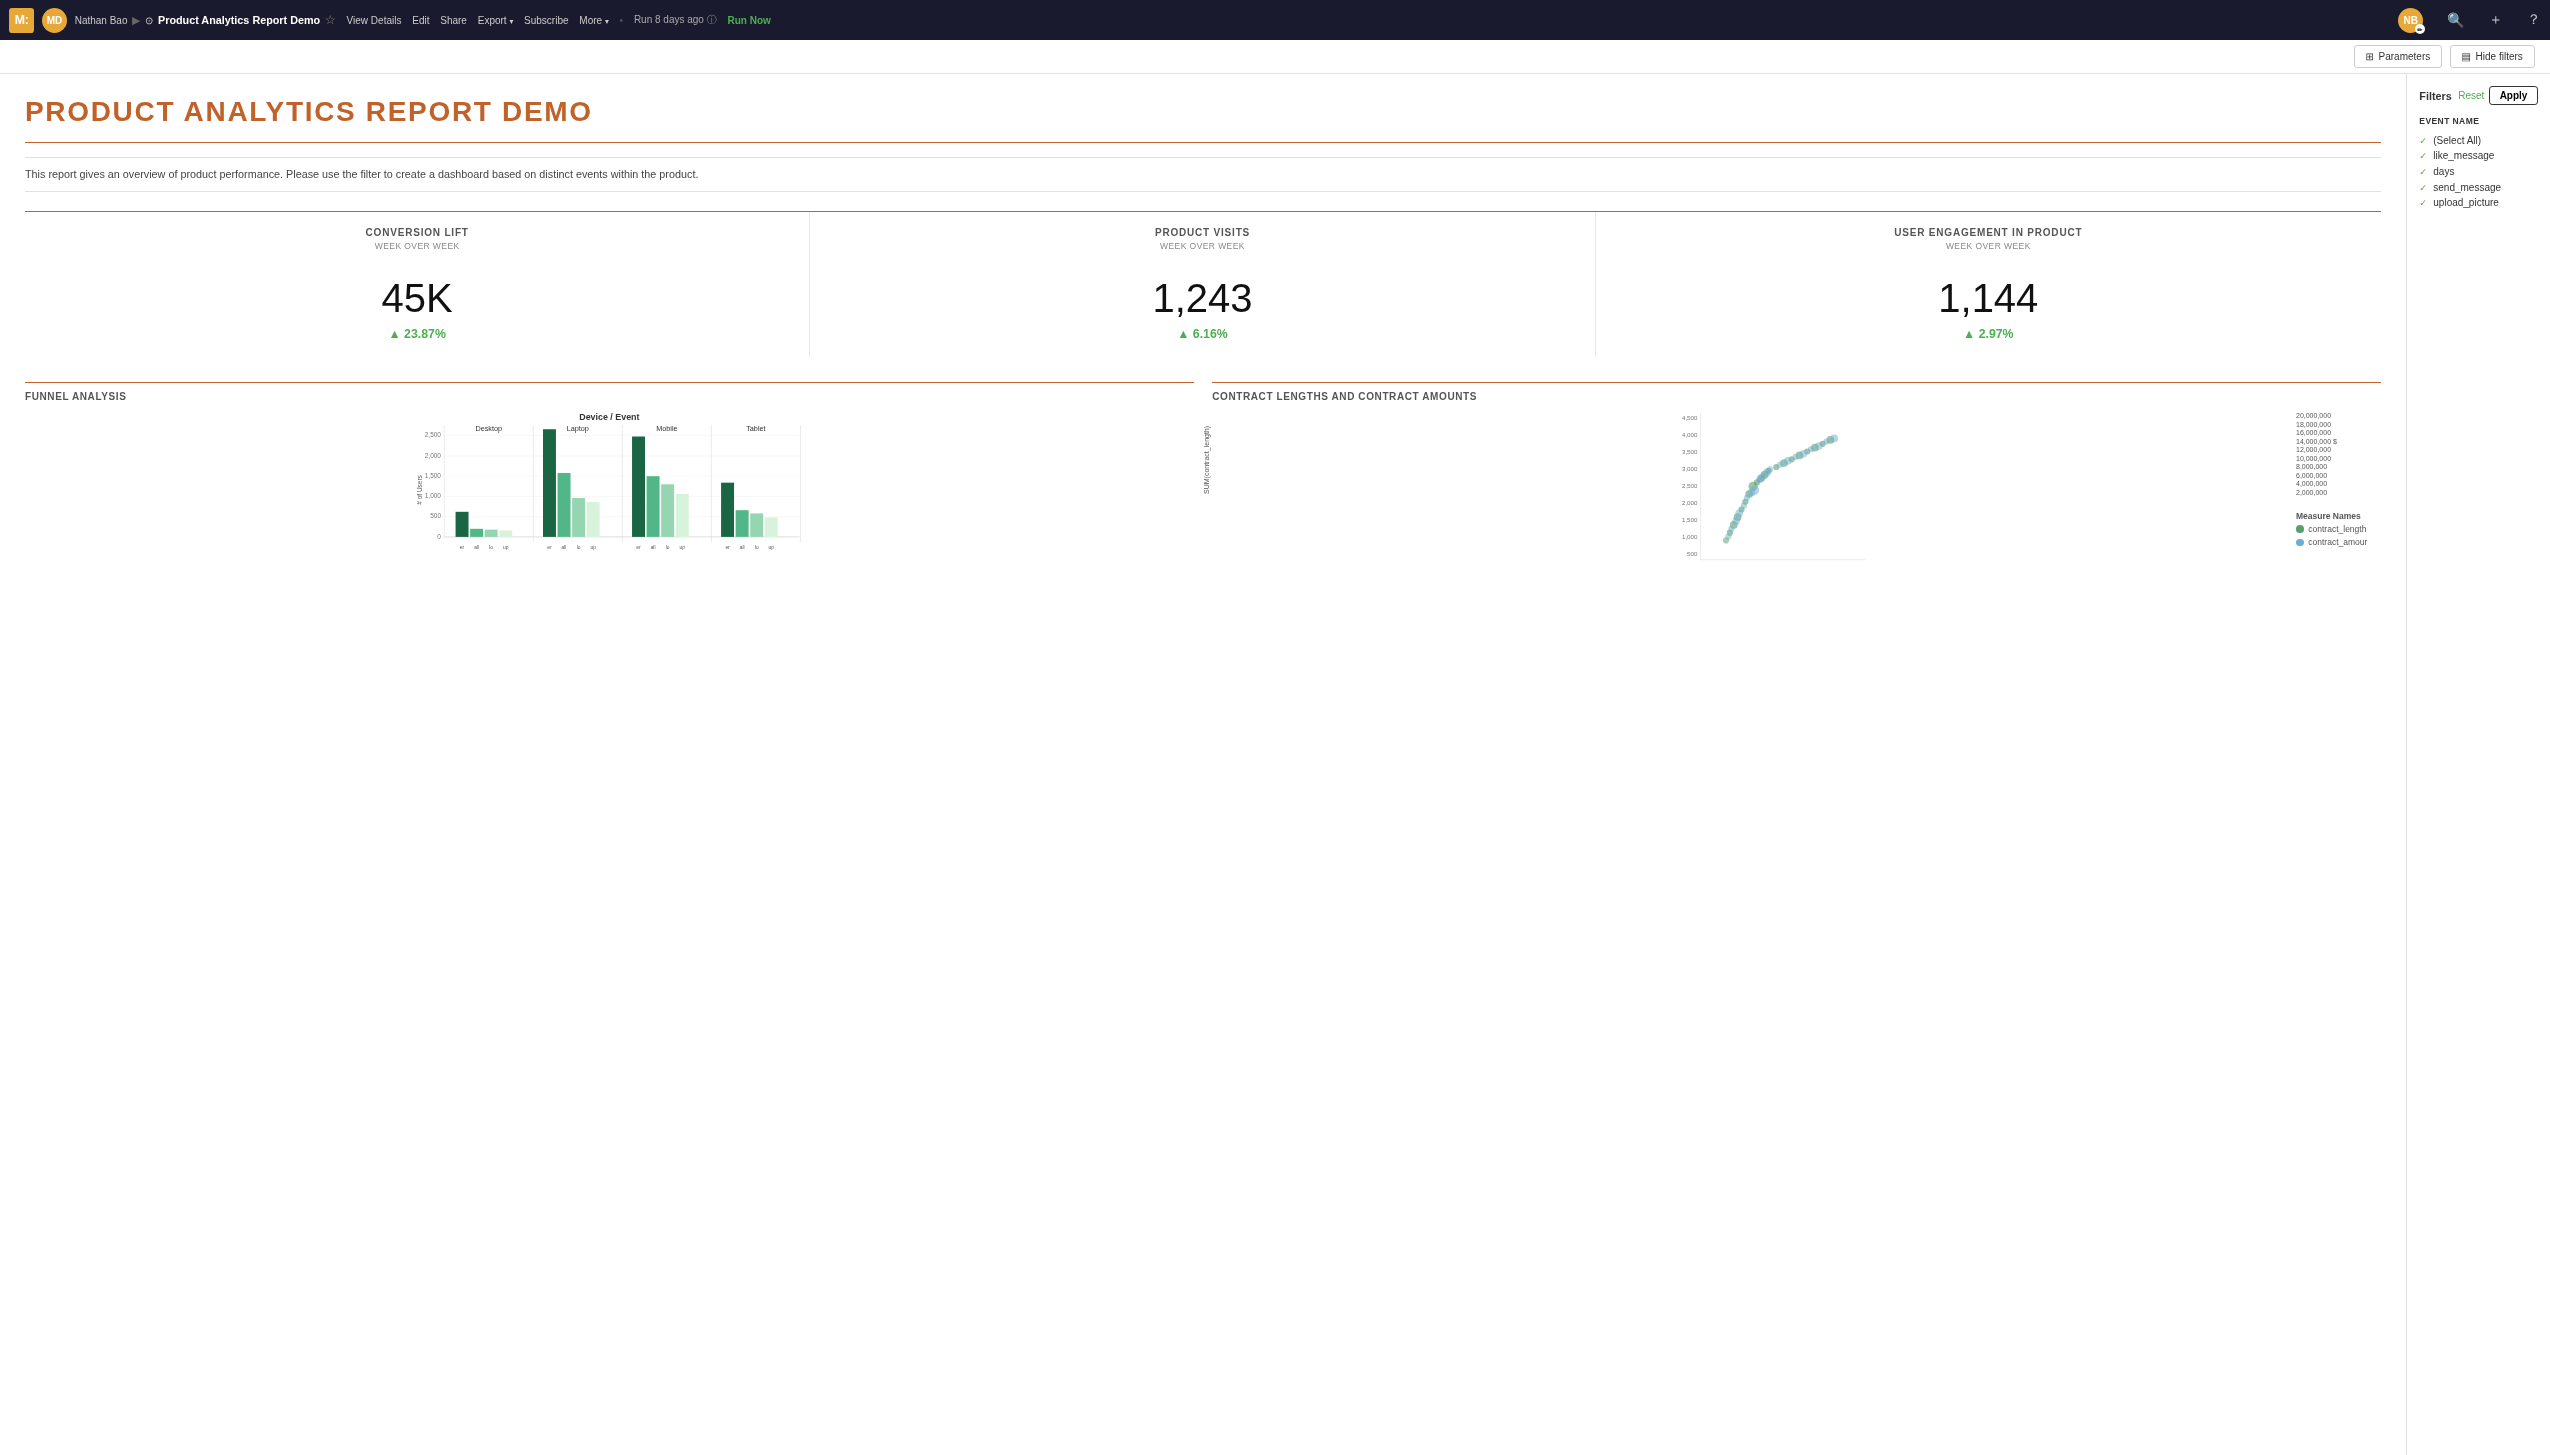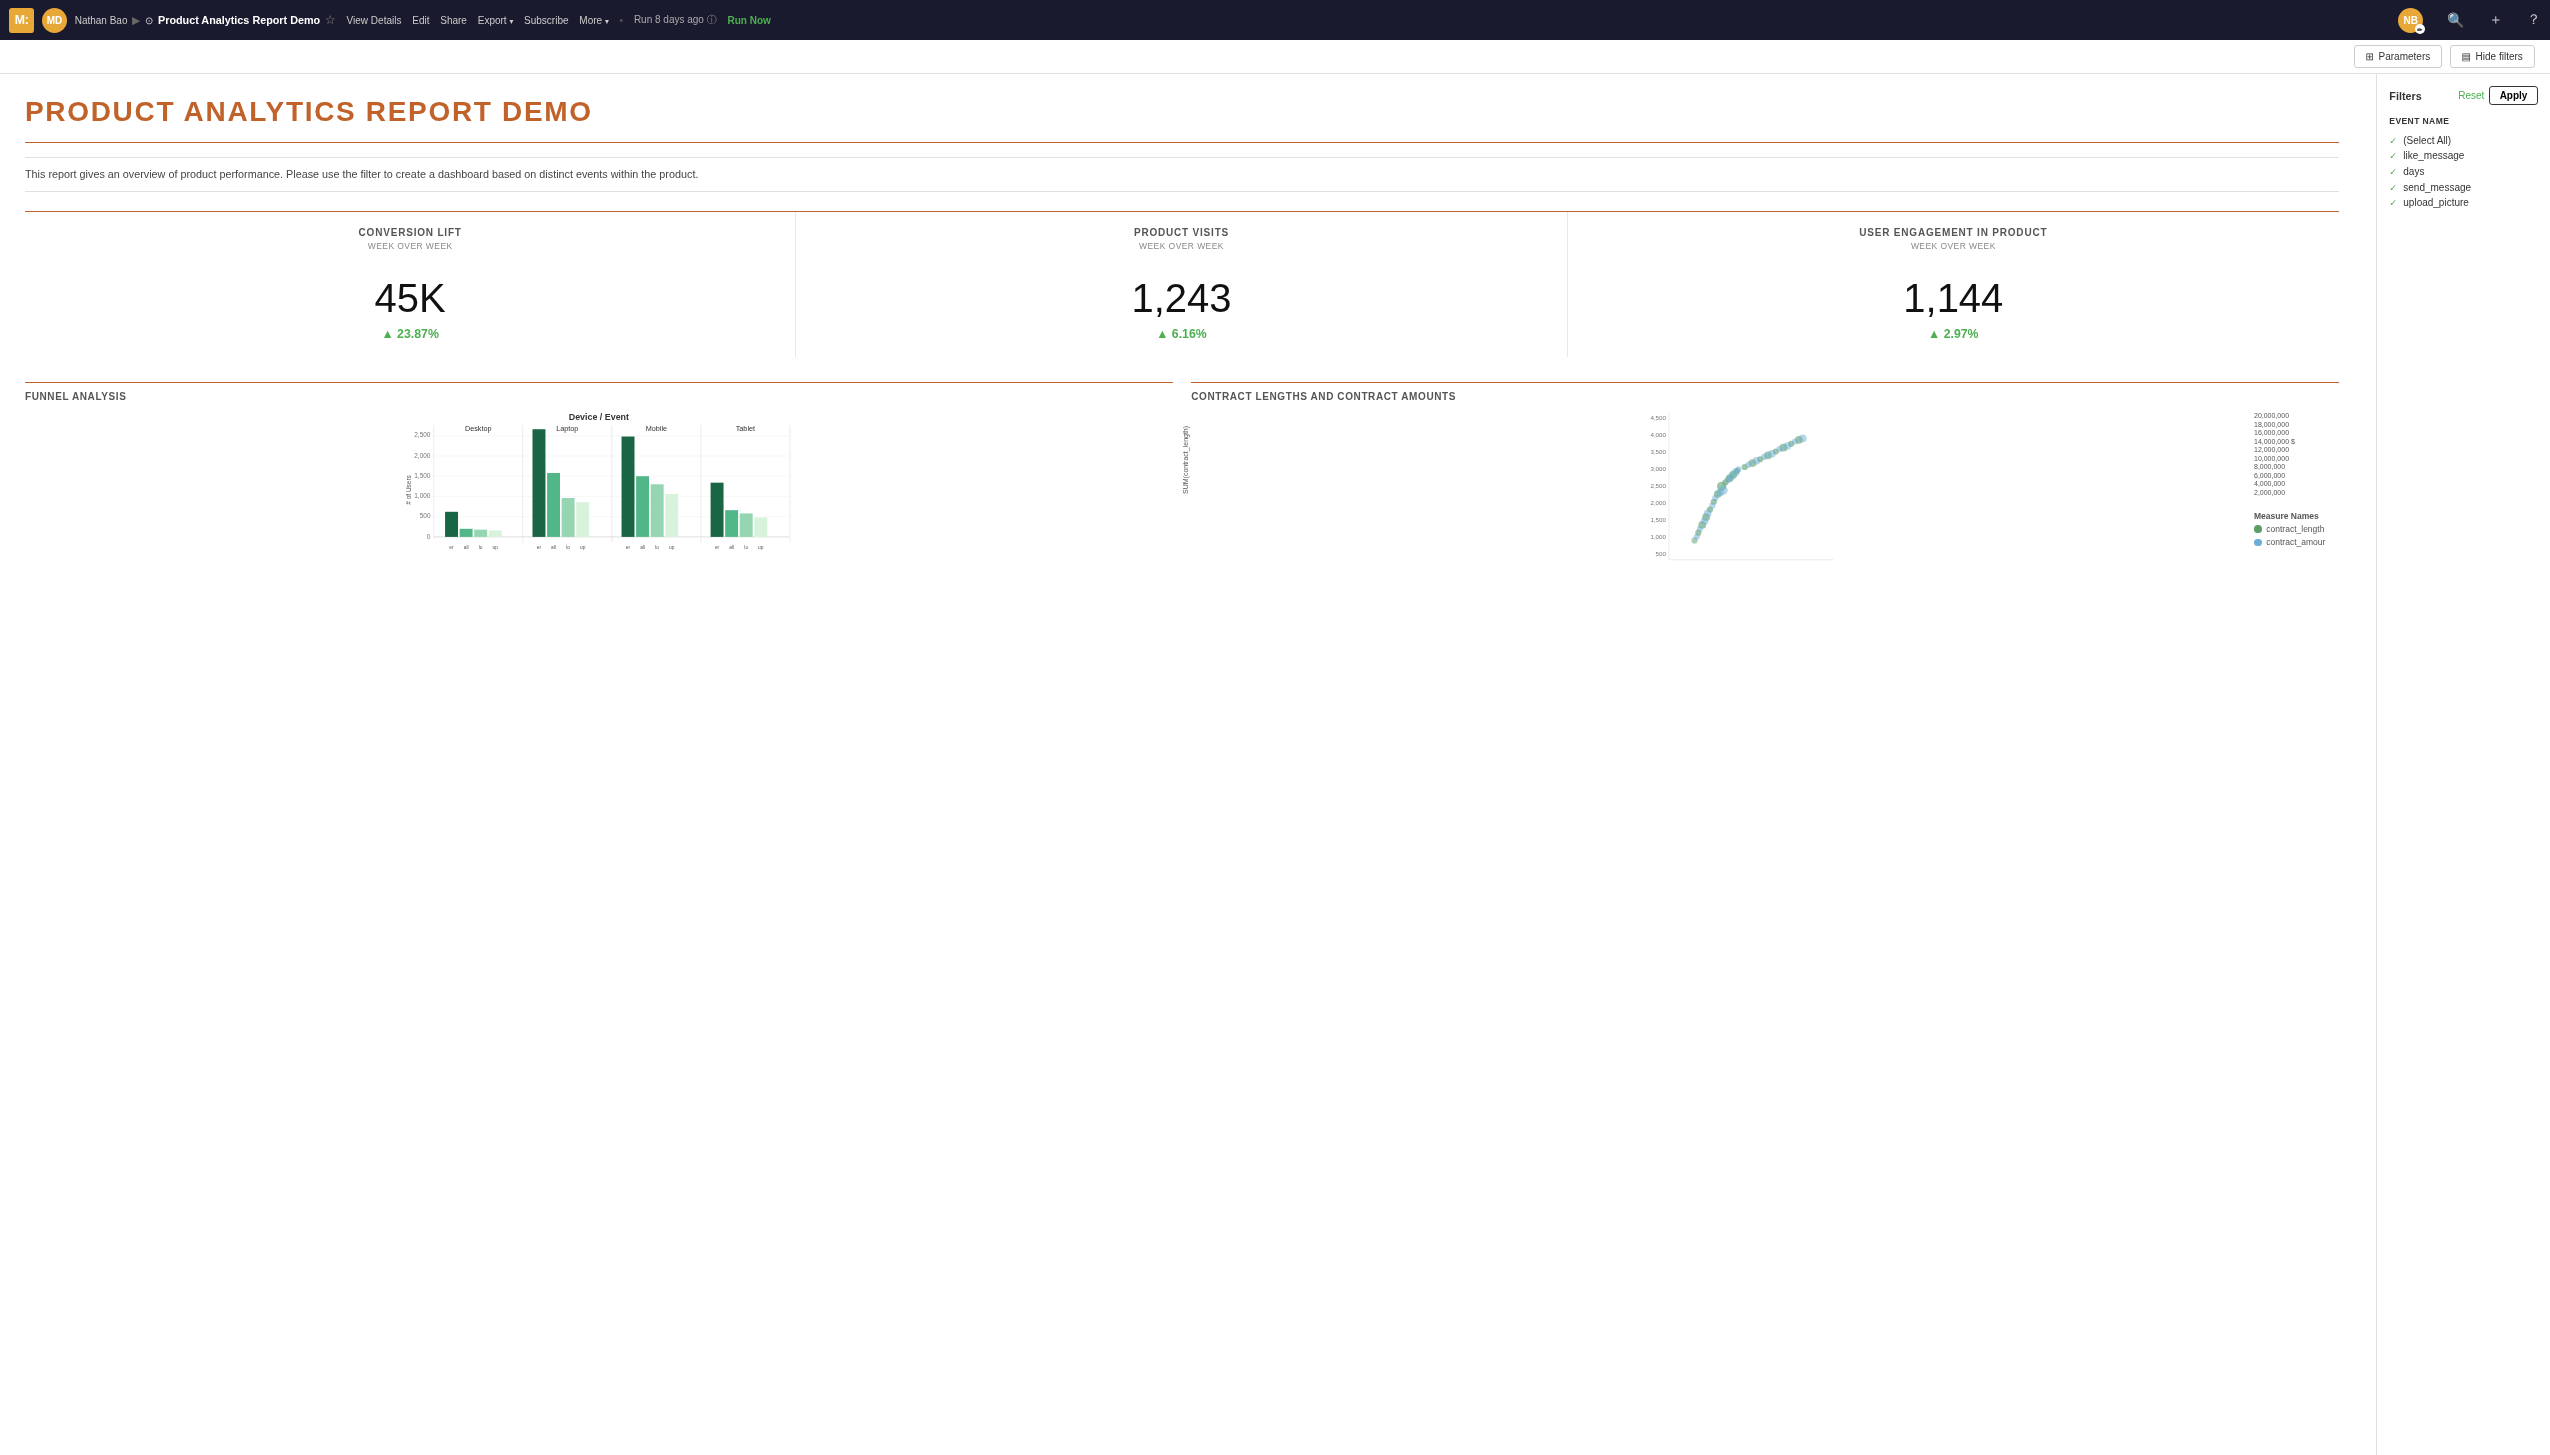--- a/index.html
+++ b/index.html
@@ -140,28 +140,27 @@
     
     .content-area {
       flex: 1;
       overflow-y: auto;
       padding: 21.6px 25px;
       background: #fff;
     }
 
     
     .filters-panel {
-      width: 174px;
+      width: 144px;
       border-left: 0.8px solid #e0e0e0;
       background: #fff;
       padding: 12.3px;
       font-size: 10px;
       overflow-y: auto;
       flex-shrink: 0;
-      margin-left: 12px;
     }
     .filters-header {
       display: flex;
       align-items: center;
       justify-content: space-between;
       margin-bottom: 10.8px;
     }
     .filters-title { font-weight: 700; font-size: 10.8px; color: #333; }
     .filters-reset { color: #4caf50; cursor: pointer; font-size: 10px; }
     .filters-apply {

